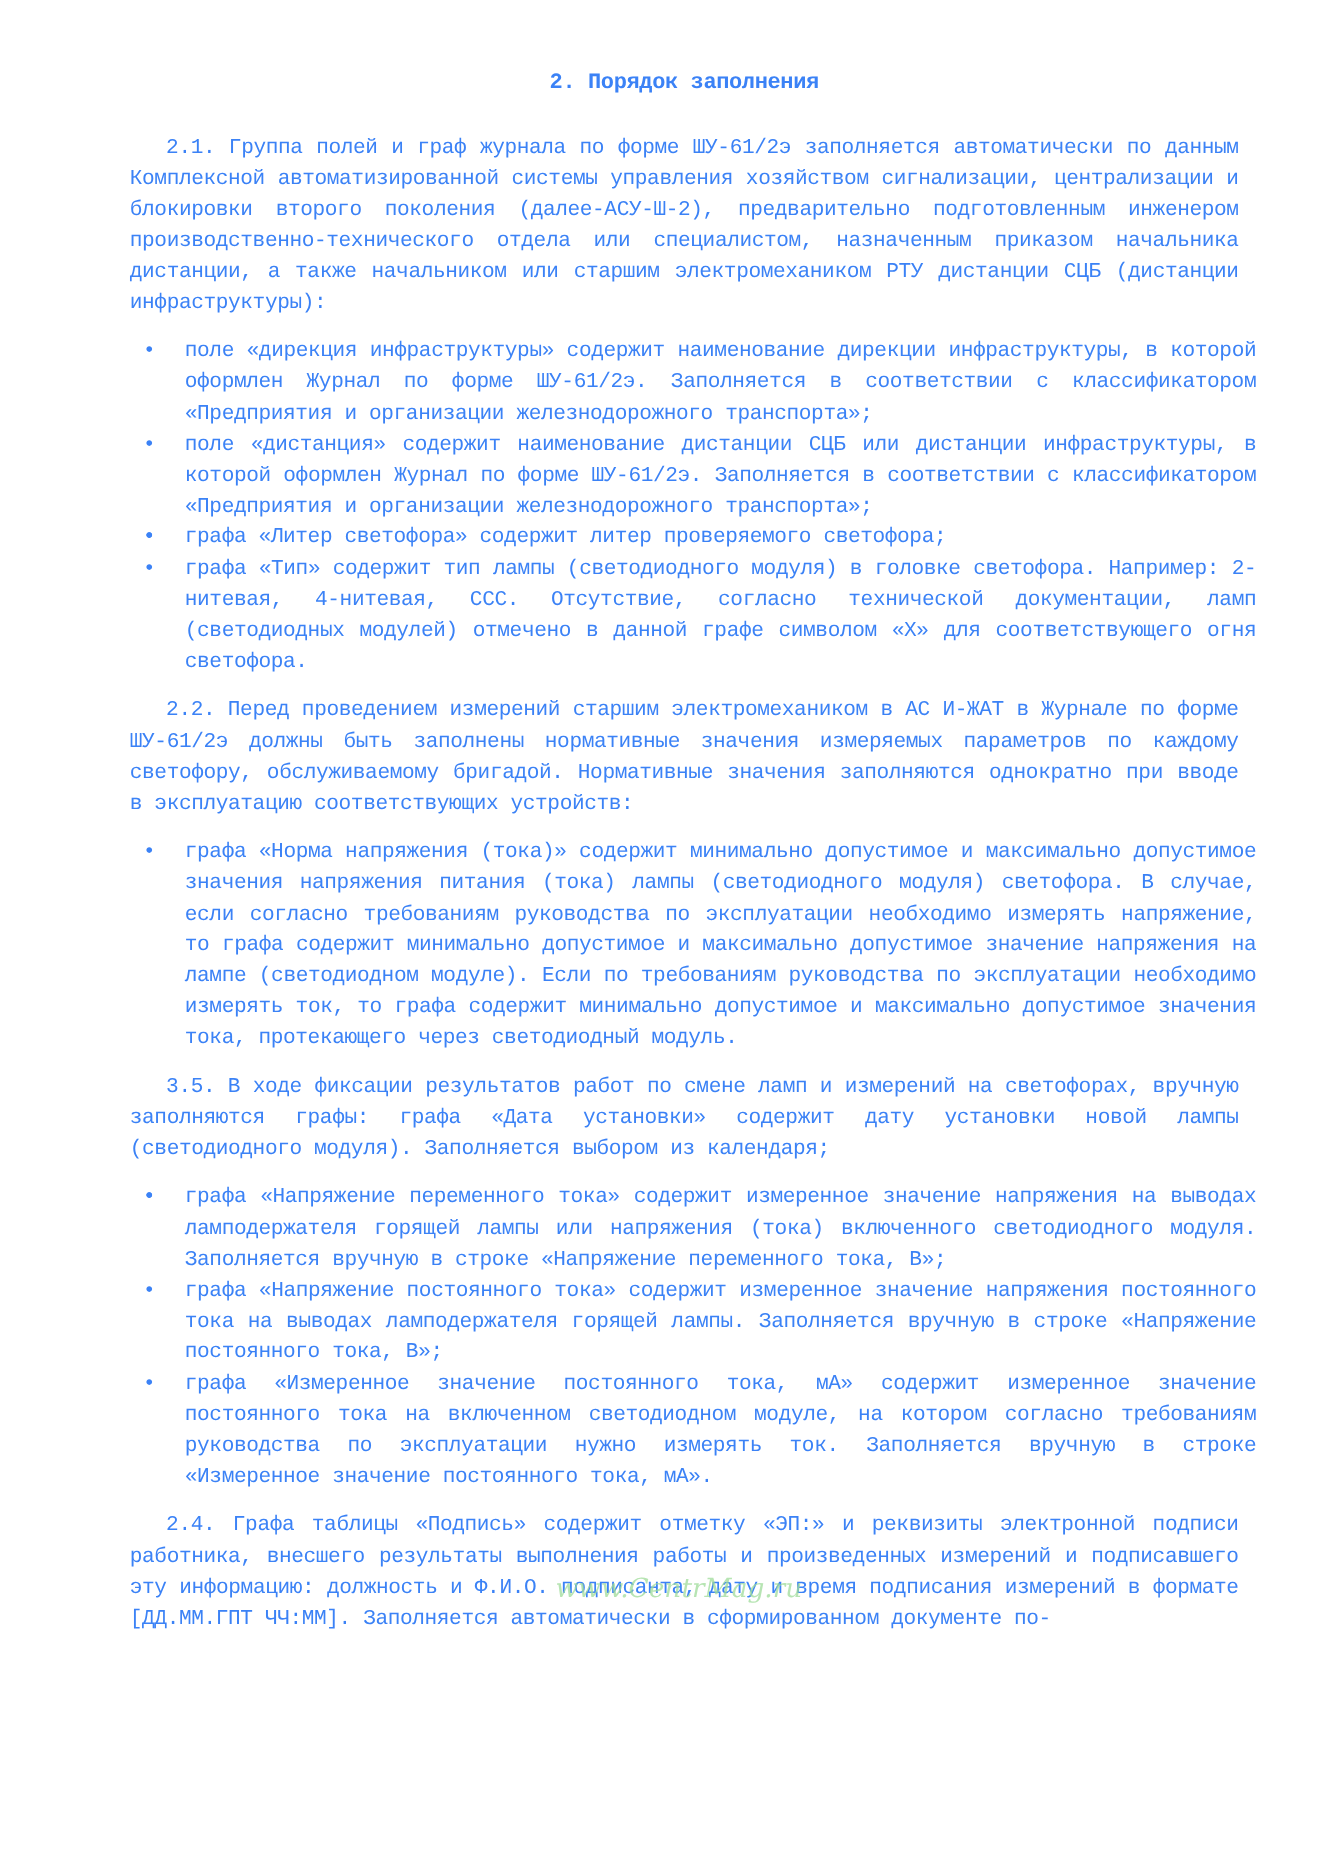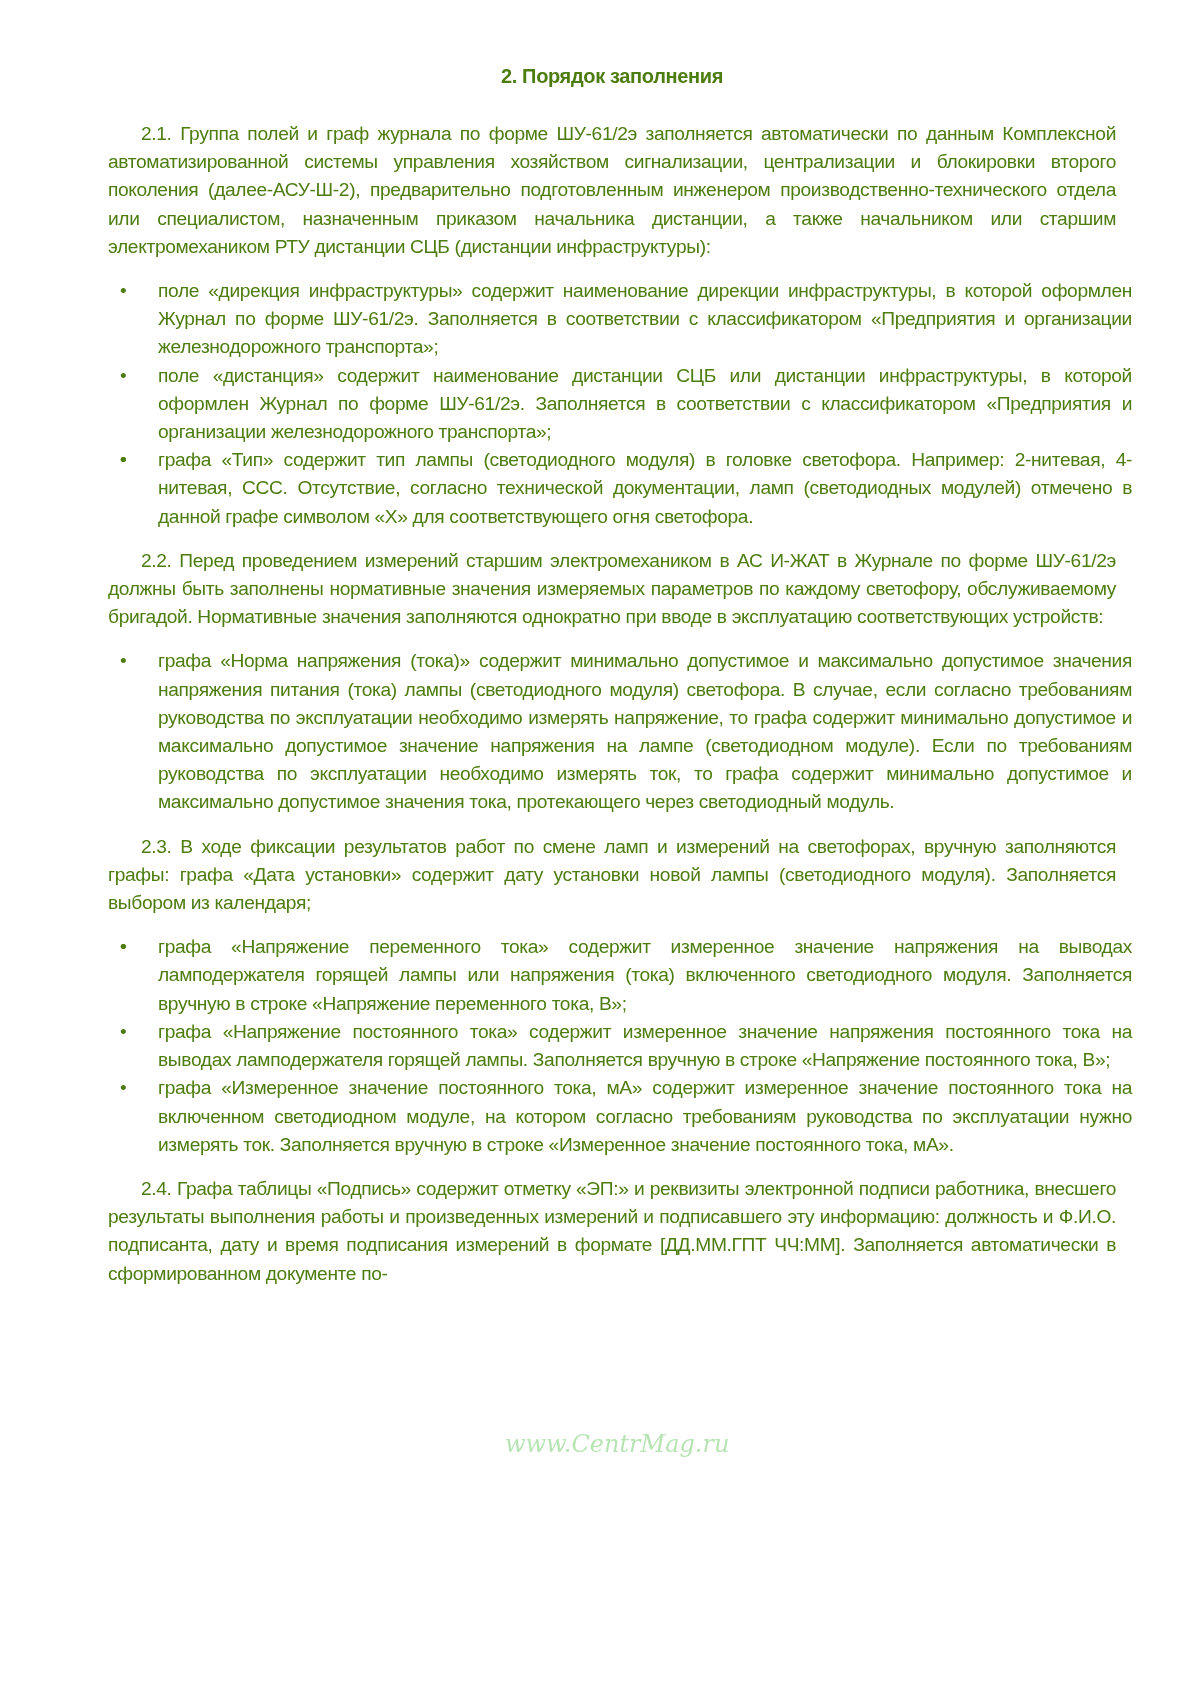--- a/index.html
+++ b/index.html
@@ -1,20 +1,20 @@
 <!DOCTYPE html>
 <html><head>
 <meta charset="utf-8">
 <style>
   html, body { margin: 0; padding: 0; background: #ffffff; }
   body { width: 1200px; height: 1697px; position: relative; overflow: hidden; }
   .page {
-    position: absolute; left: 92px; top: 62px; width: 1040px;
-    font-family: Liberation Sans, sans-serif;
-    color: #4d7c0f;
+    position: absolute; left: 102px; top: 62px; width: 1040px;
+    font-family: Liberation Mono, monospace;
+    color: #3b82f6;
     font-size: 19.2px;
     line-height: 28.2px;
     letter-spacing: -0.35px;
   }
   .title {
     text-align: center; font-weight: bold; font-size: 20px;
     margin: 0 0 30px 0; line-height: 28px;
   }
   .para { text-align: justify; text-indent: 33px; margin: 16px; }
   ul.bullets { list-style: none; margin: 0; padding: 0; }
@@ -33,34 +33,34 @@
 
 <div class="page">
   <h2 class="title">2. Порядок заполнения</h2>
 
   <div>
     <p class="para">2.1. Группа полей и граф журнала по форме ШУ-61/2э заполняется автоматически по данным Комплексной автоматизированной системы управления хозяйством сигнализации, централизации и блокировки второго поколения (далее-АСУ-Ш-2), предварительно подготовленным инженером производственно-технического отдела или специалистом, назначенным приказом начальника дистанции, а также начальником или старшим электромехаником РТУ дистанции СЦБ (дистанции инфраструктуры):</p>
     <ul class="bullets">
       <li><span class="bullet">•</span><span>поле «дирекция инфраструктуры» содержит наименование дирекции инфраструктуры, в которой оформлен Журнал по форме ШУ-61/2э. Заполняется в соответствии с классификатором «Предприятия и организации железнодорожного транспорта»;</span></li>
       <li><span class="bullet">•</span><span>поле «дистанция» содержит наименование дистанции СЦБ или дистанции инфраструктуры, в которой оформлен Журнал по форме ШУ-61/2э. Заполняется в соответствии с классификатором «Предприятия и организации железнодорожного транспорта»;</span></li>
       <li><span class="bullet">•</span></li>
-      <li><span class="bullet">•</span></li>
+      <li><span class="bullet">•</span><span>графа «Литер светофора» содержит литер проверяемого светофора;</span></li>
       <li><span class="bullet">•</span><span>графа «Тип» содержит тип лампы (светодиодного модуля) в головке светофора. Например: 2-нитевая, 4-нитевая, ССС. Отсутствие, согласно технической документации, ламп (светодиодных модулей) отмечено в данной графе символом «Х» для соответствующего огня светофора.</span></li>
     </ul>
   </div>
 
   <div>
     <p class="para">2.2. Перед проведением измерений старшим электромехаником в АС И-ЖАТ в Журнале по форме ШУ-61/2э должны быть заполнены нормативные значения измеряемых параметров по каждому светофору, обслуживаемому бригадой. Нормативные значения заполняются однократно при вводе в эксплуатацию соответствующих устройств:</p>
     <ul class="bullets">
       <li><span class="bullet">•</span><span>графа «Норма напряжения (тока)» содержит минимально допустимое и максимально допустимое значения напряжения питания (тока) лампы (светодиодного модуля) светофора. В случае, если согласно требованиям руководства по эксплуатации необходимо измерять напряжение, то графа содержит минимально допустимое и максимально допустимое значение напряжения на лампе (светодиодном модуле). Если по требованиям руководства по эксплуатации необходимо измерять ток, то графа содержит минимально допустимое и максимально допустимое значения тока, протекающего через светодиодный модуль.</span></li>
     </ul>
   </div>
 
   <div>
-    <p class="para">2.3. В ходе фиксации результатов работ по смене ламп и измерений на светофорах, вручную заполняются графы: графа «Дата установки» содержит дату установки новой лампы (светодиодного модуля). Заполняется выбором из календаря;</p>
+    <p class="para">3.5. В ходе фиксации результатов работ по смене ламп и измерений на светофорах, вручную заполняются графы: графа «Дата установки» содержит дату установки новой лампы (светодиодного модуля). Заполняется выбором из календаря;</p>
     <ul class="bullets">
       <li><span class="bullet">•</span></li>
       <li><span class="bullet">•</span><span>графа «Напряжение переменного тока» содержит измеренное значение напряжения на выводах ламподержателя горящей лампы или напряжения (тока) включенного светодиодного модуля. Заполняется вручную в строке «Напряжение переменного тока, В»;</span></li>
       <li><span class="bullet">•</span><span>графа «Напряжение постоянного тока» содержит измеренное значение напряжения постоянного тока на выводах ламподержателя горящей лампы. Заполняется вручную в строке «Напряжение постоянного тока, В»;</span></li>
       <li><span class="bullet">•</span><span>графа «Измеренное значение постоянного тока, мА» содержит измеренное значение постоянного тока на включенном светодиодном модуле, на котором согласно требованиям руководства по эксплуатации нужно измерять ток. Заполняется вручную в строке «Измеренное значение постоянного тока, мА».</span></li>
     </ul>
   </div>
 
   <div>
     <p class="para">2.4. Графа таблицы «Подпись» содержит отметку «ЭП:» и реквизиты электронной подписи работника, внесшего результаты выполнения работы и произведенных измерений и подписавшего эту информацию: должность и Ф.И.О. подписанта, дату и время подписания измерений в формате [ДД.ММ.ГПТ ЧЧ:ММ]. Заполняется автоматически в сформированном документе по-</p>

